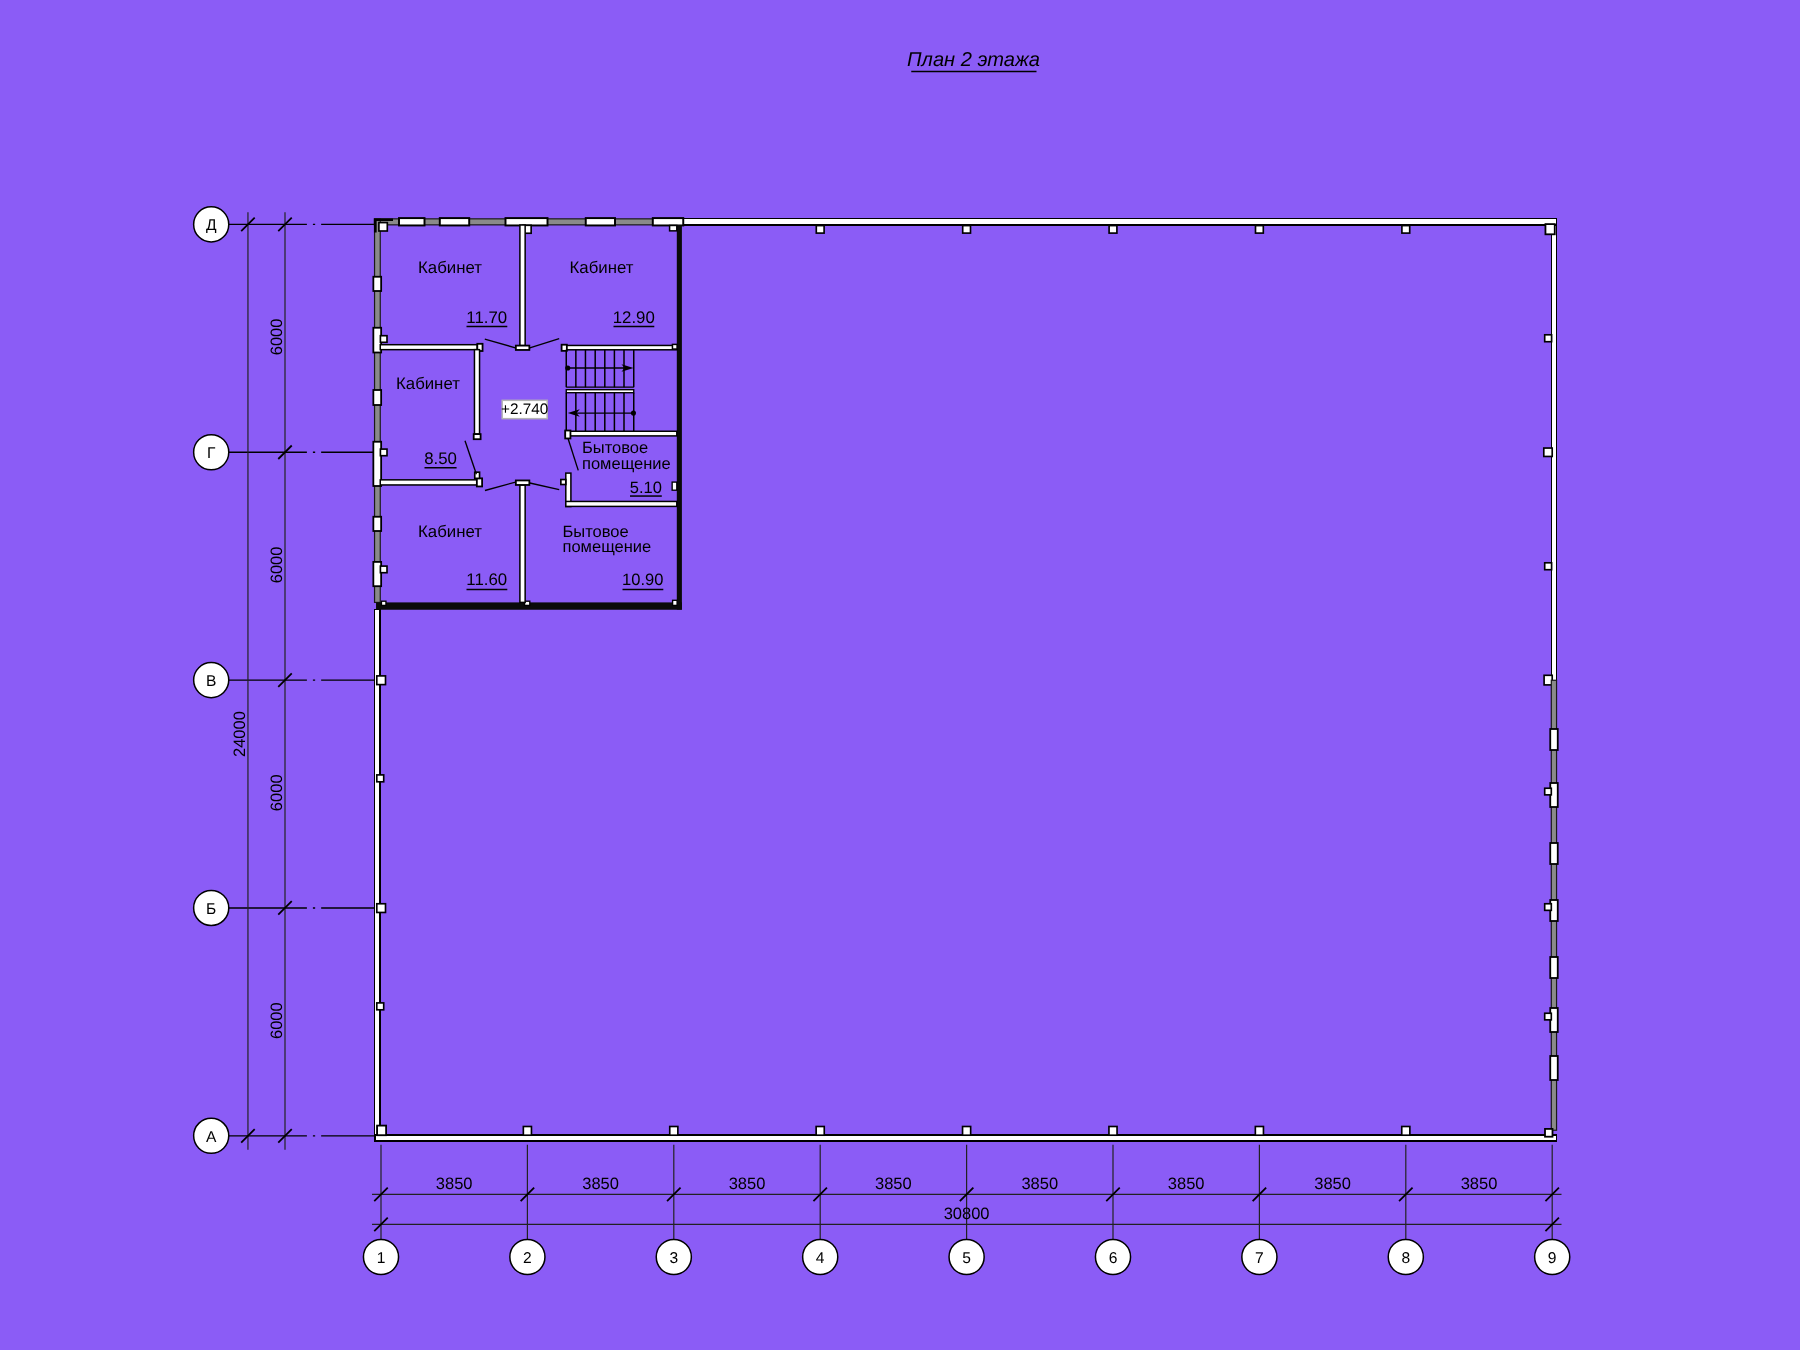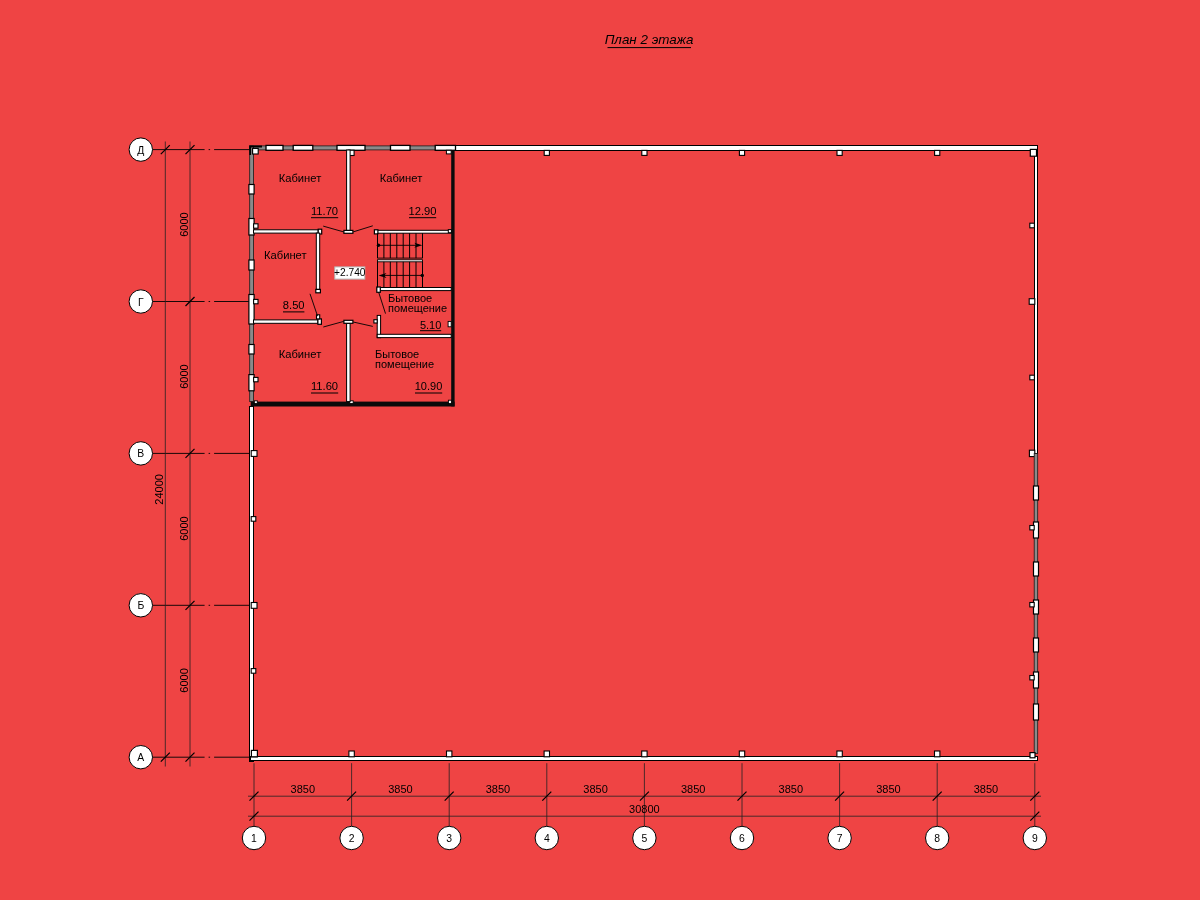--- a/index.html
+++ b/index.html
@@ -1,16 +1,16 @@
 <!DOCTYPE html>
 <html><head>
 <meta charset="utf-8">
 <style>
 html,body{margin:0;padding:0;background:#ffffff;}
-#page{width:1200px;height:900px;position:relative;background:#ef4444;overflow:hidden;}
+#page{width:1200px;height:900px;position:relative;background:#8b5cf6;overflow:hidden;}
 svg{position:absolute;left:0;top:0;}
 text{font-family:"Liberation Sans", sans-serif;fill:#000;}
 </style>
 </head>
 <body>
 <div id="page">
 <svg width="1200" height="900" viewBox="0 0 1200 900">
 
 <g>
 <text x="649" y="43.9" font-size="13.4" font-style="italic" text-anchor="middle">План 2 этажа</text>

